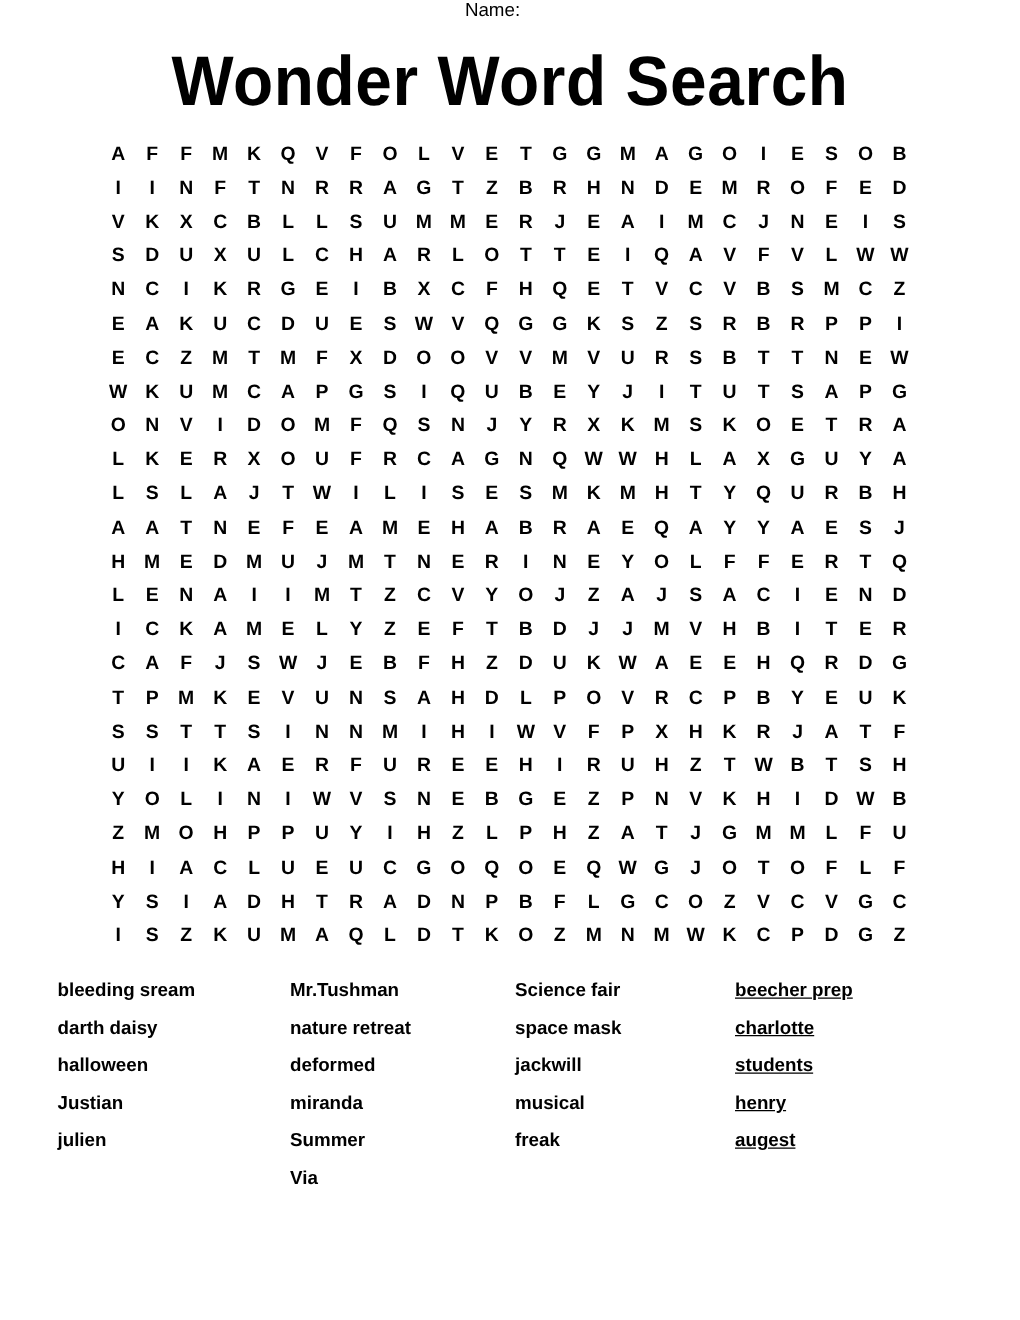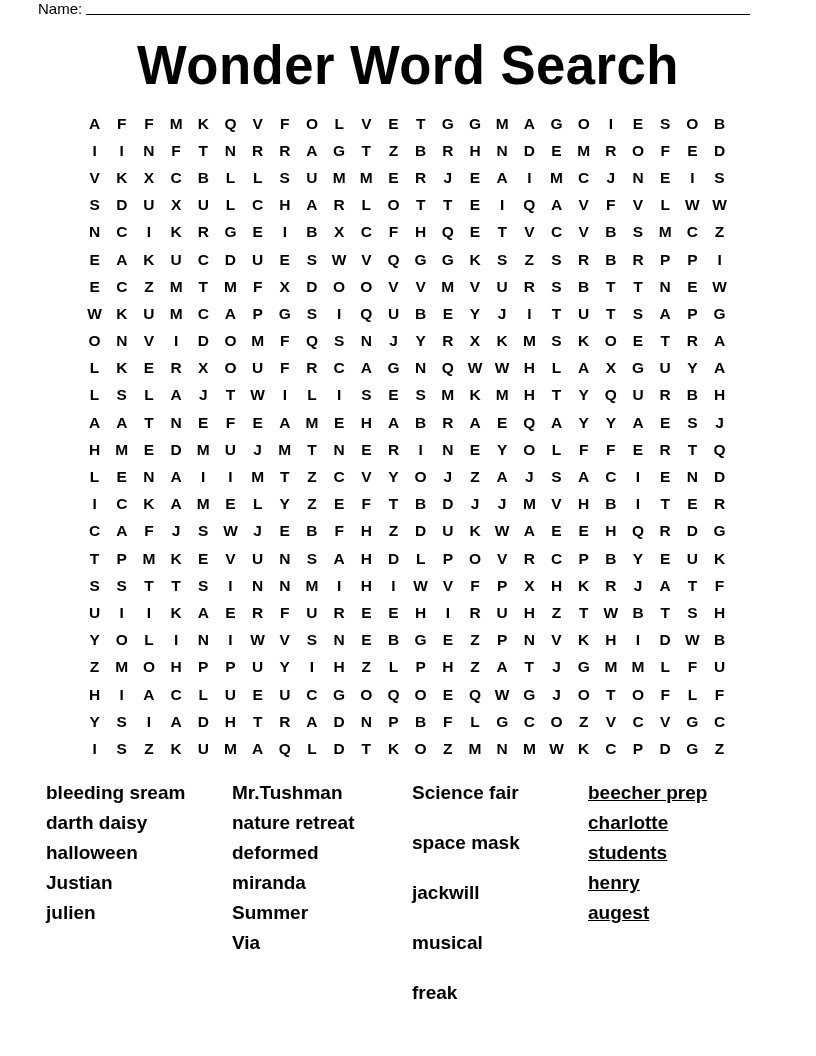--- a/index.html
+++ b/index.html
@@ -17,21 +17,22 @@
   }
 
   
   .name-row {
     position: absolute;
     left: 38px;
     top: 0px;
     width: 712px;
     height: 24px;
     display: flex;
-    align-items: flex-start;
+    align-items: center;
+    flex-direction: column;
   }
   .name-label {
     font-family: "Liberation Sans", sans-serif;
     font-size: 15px;
     line-height: 17px;
     white-space: pre;
   }
   .name-blank {
     flex: 1;
     margin-left: 4px;
@@ -86,26 +87,26 @@
     top: 778px;
     width: 724px;
     display: flex;
   }
   .word-col {
     display: flex;
     flex-direction: column;
   }
   .word-col.c1 { width: 186px; }
   .word-col.c2 { width: 180px; }
-  .word-col.c3 { width: 176px; gap: 20px; }
+  .word-col.c3 { width: 176px; }
   .word-col.c4 { width: 180px; text-decoration: underline; }
   .word {
     font-family: "Liberation Sans", sans-serif;
     font-weight: bold;
-    font-size: 19px;
+    font-size: 15px;
     line-height: 30px;
     white-space: pre;
   }
 </style>
 </head>
 <body>
 
 <div class="name-row">
   <span class="name-label">Name:</span>
   <span class="name-blank"></span>

